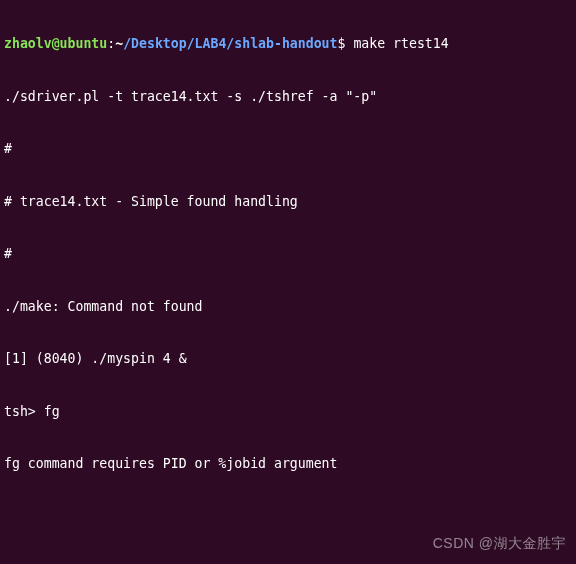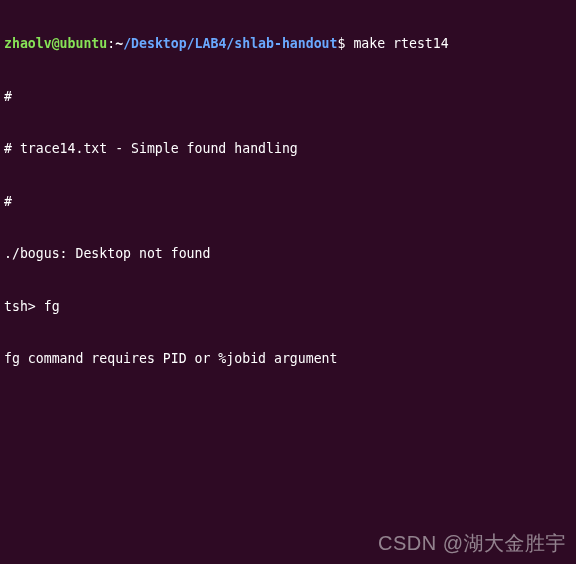--- a/index.html
+++ b/index.html
@@ -28,33 +28,35 @@
   .prompt-path { color: #6aa9ff; font-weight: bold; }
   .prompt-dollar { color: #ffffff; }
   .cmd { color: #ffffff; }
   .out { color: #ffffff; }
   .watermark {
     position: absolute;
     right: 10px;
     bottom: 12px;
     color: rgba(230,230,230,0.55);
     font-family: sans-serif;
-    font-size: 20px;
+    font-size: 14px;
     letter-spacing: 0.5px;
   }
 </style>
 </head>
 <body>
 
 <div class="terminal">
   <span class="line"><span class="prompt-user">zhaolv@ubuntu</span><span class="prompt-dollar">:</span><span class="prompt-tilde">~</span><span class="prompt-path">/Desktop/LAB4/shlab-handout</span><span class="prompt-dollar">$ </span><span class="cmd">make rtest14</span></span>
+  <span class="line out">./sdriver.pl -t trace14.txt -s ./tshref -a "-p"</span>
   <span class="line out">#</span>
   <span class="line out"># trace14.txt - Simple found handling</span>
   <span class="line out">#</span>
-  <span class="line out">./bogus: Desktop not found</span>
+  <span class="line out">./make: Command not found</span>
+  <span class="line out">[1] (8040) ./myspin 4 &amp;</span>
   <span class="line out">tsh&gt; fg</span>
   <span class="line out">fg command requires PID or %jobid argument</span>
   
   
   
   
   
   
   
   

